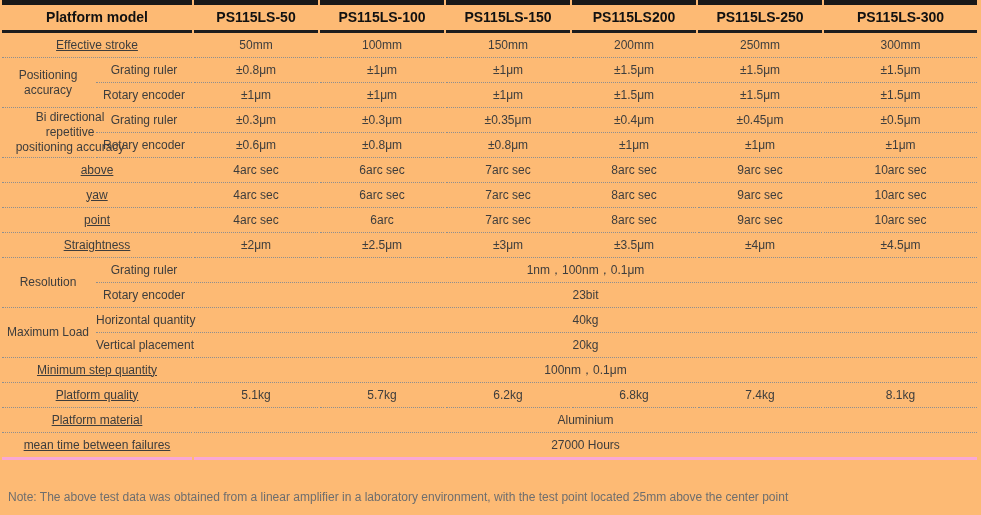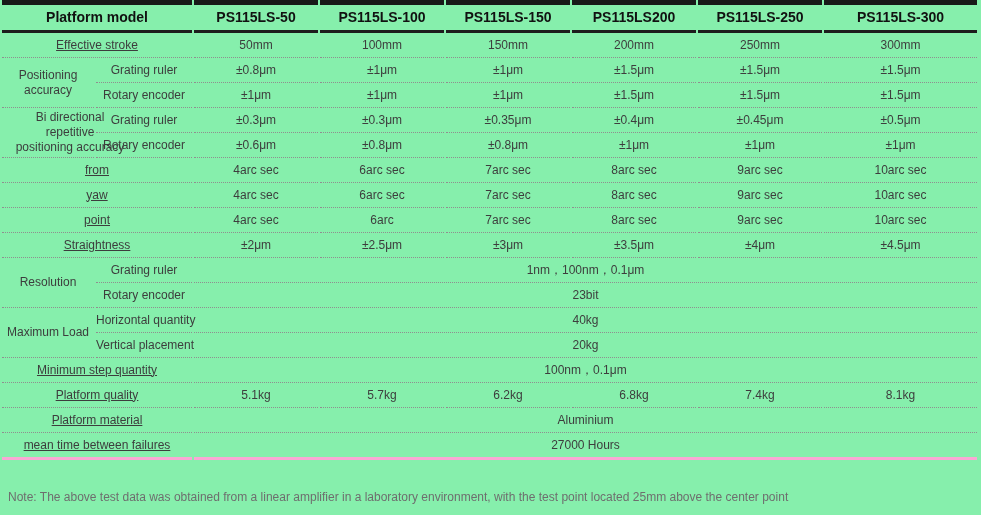--- a/index.html
+++ b/index.html
@@ -1,18 +1,18 @@
 <!DOCTYPE html>
 <html><head>
 <meta charset="utf-8">
 <style>
   html, body { margin: 0; padding: 0; background: #ffffff; }
   .page {
     width: 981px; height: 515px; position: relative; overflow: hidden;
-    background: #86efac;
+    background: #fdba74;
     font-family: "Liberation Sans", "DejaVu Sans", sans-serif;
   }
   table.spec {
     width: 979px;
     border-collapse: separate;
     border-spacing: 2px 0;
     table-layout: fixed;
     margin: 0;
   }
   table.spec th, table.spec td {
@@ -132,21 +132,21 @@
       <td class="sub">Rotary encoder</td>
       <td>±0.6μm</td>
       <td>±0.8μm</td>
       <td>±0.8μm</td>
       <td>±1μm</td>
       <td>±1μm</td>
       <td>±1μm</td>
     </tr>
 
     <tr>
-      <td class="lbl2" colspan="2">from</td>
+      <td class="lbl2" colspan="2">above</td>
       <td>4arc sec</td>
       <td>6arc sec</td>
       <td>7arc sec</td>
       <td>8arc sec</td>
       <td>9arc sec</td>
       <td>10arc sec</td>
     </tr>
     <tr>
       <td class="lbl2" colspan="2">yaw</td>
       <td>4arc sec</td>

